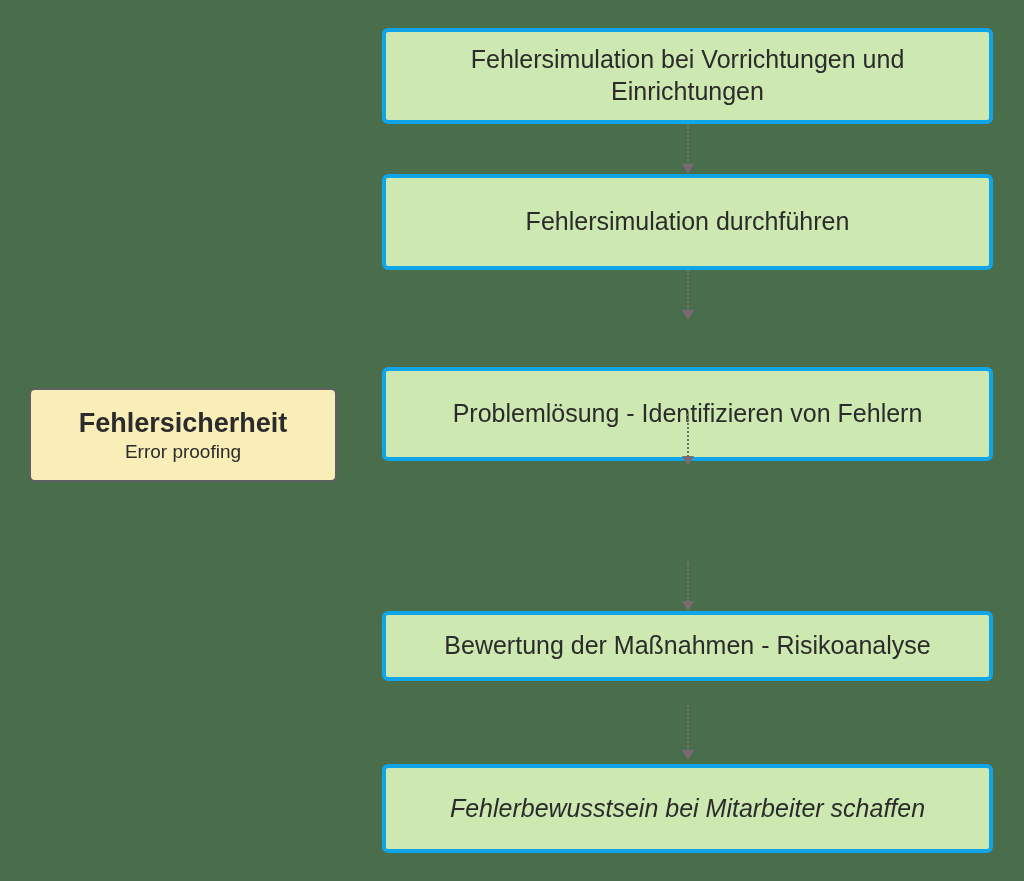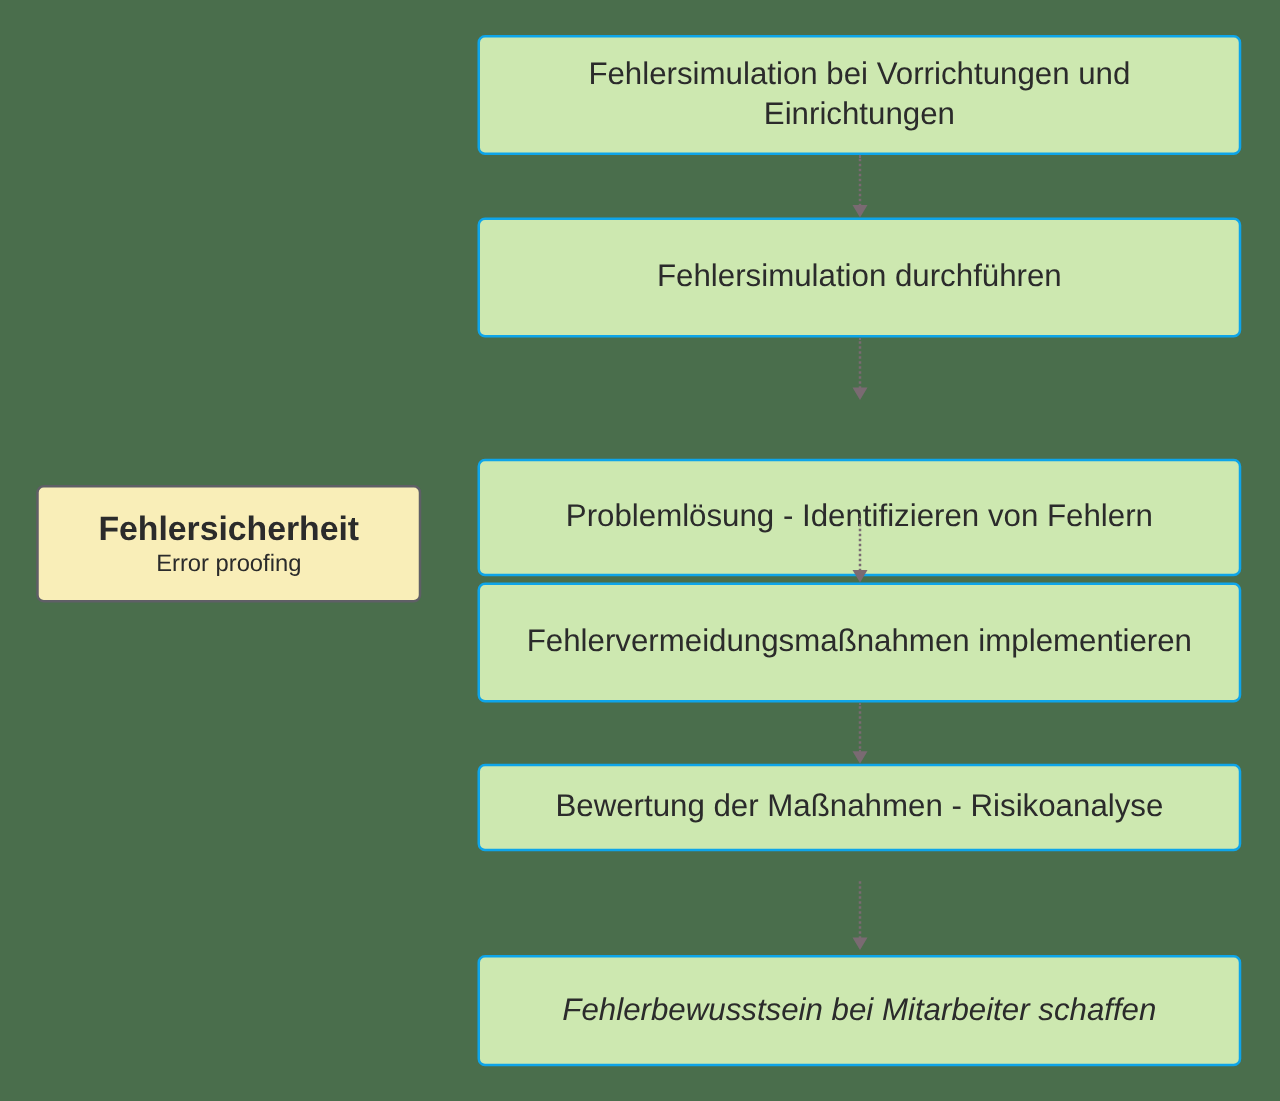--- a/index.html
+++ b/index.html
@@ -57,21 +57,21 @@
     white-space: nowrap;
   }
 
   
   .step-node {
     position: absolute;
     left: 382px;
     width: 611px;
     box-sizing: border-box;
     background: #cde8b0;
-    border: 2px solid #0ea5e9;
+    border: 4px solid #0ea5e9;
     border-radius: 6px;
     display: flex;
     align-items: center;
     justify-content: center;
     padding: 6px 14px;
   }
   .step-label {
     font-size: 25px;
     color: #2b2b2b;
     line-height: 1.27;
@@ -148,23 +148,20 @@
 
   <div class="step-node n2">
     <div class="step-label">Problemlösung - Identifizieren von Fehlern</div>
   </div>
 
   <div class="connector c2">
     <div class="conn-line"></div>
     <div class="conn-arrow"></div>
   </div>
 
-  <div class="step-node n3">
-    <div class="step-label">Fehlervermeidungsmaßnahmen implementieren</div>
-  </div>
 
   <div class="connector c3">
     <div class="conn-line"></div>
     <div class="conn-arrow"></div>
   </div>
 
   <div class="step-node n4">
     <div class="step-label">Bewertung der Maßnahmen - Risikoanalyse</div>
   </div>
 

